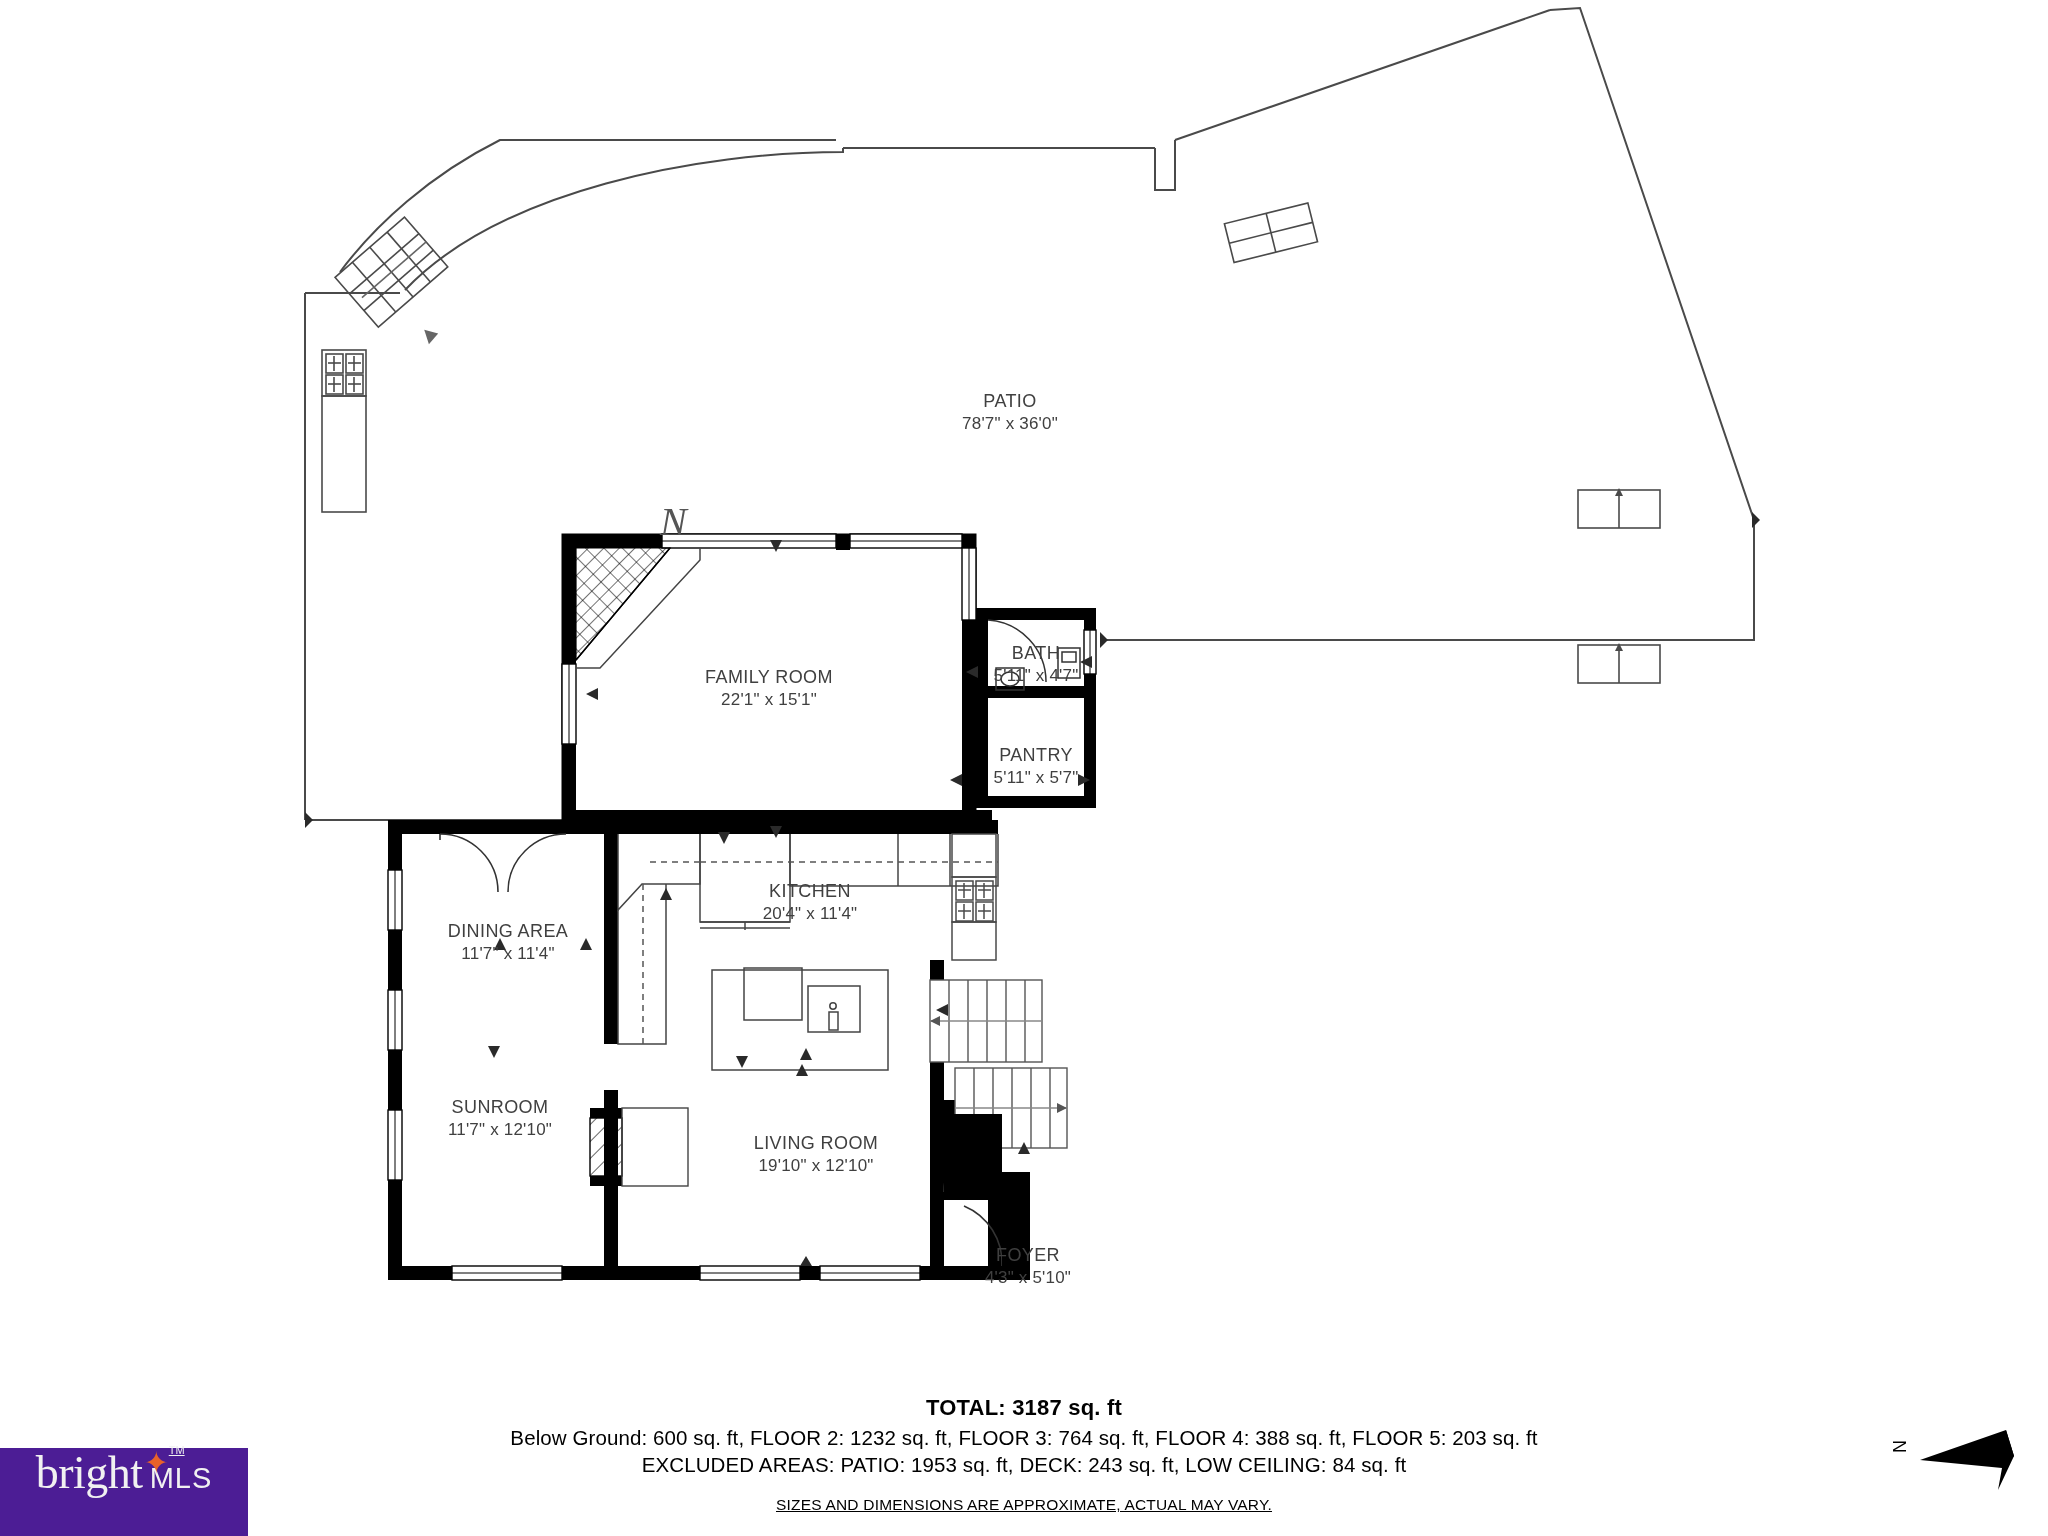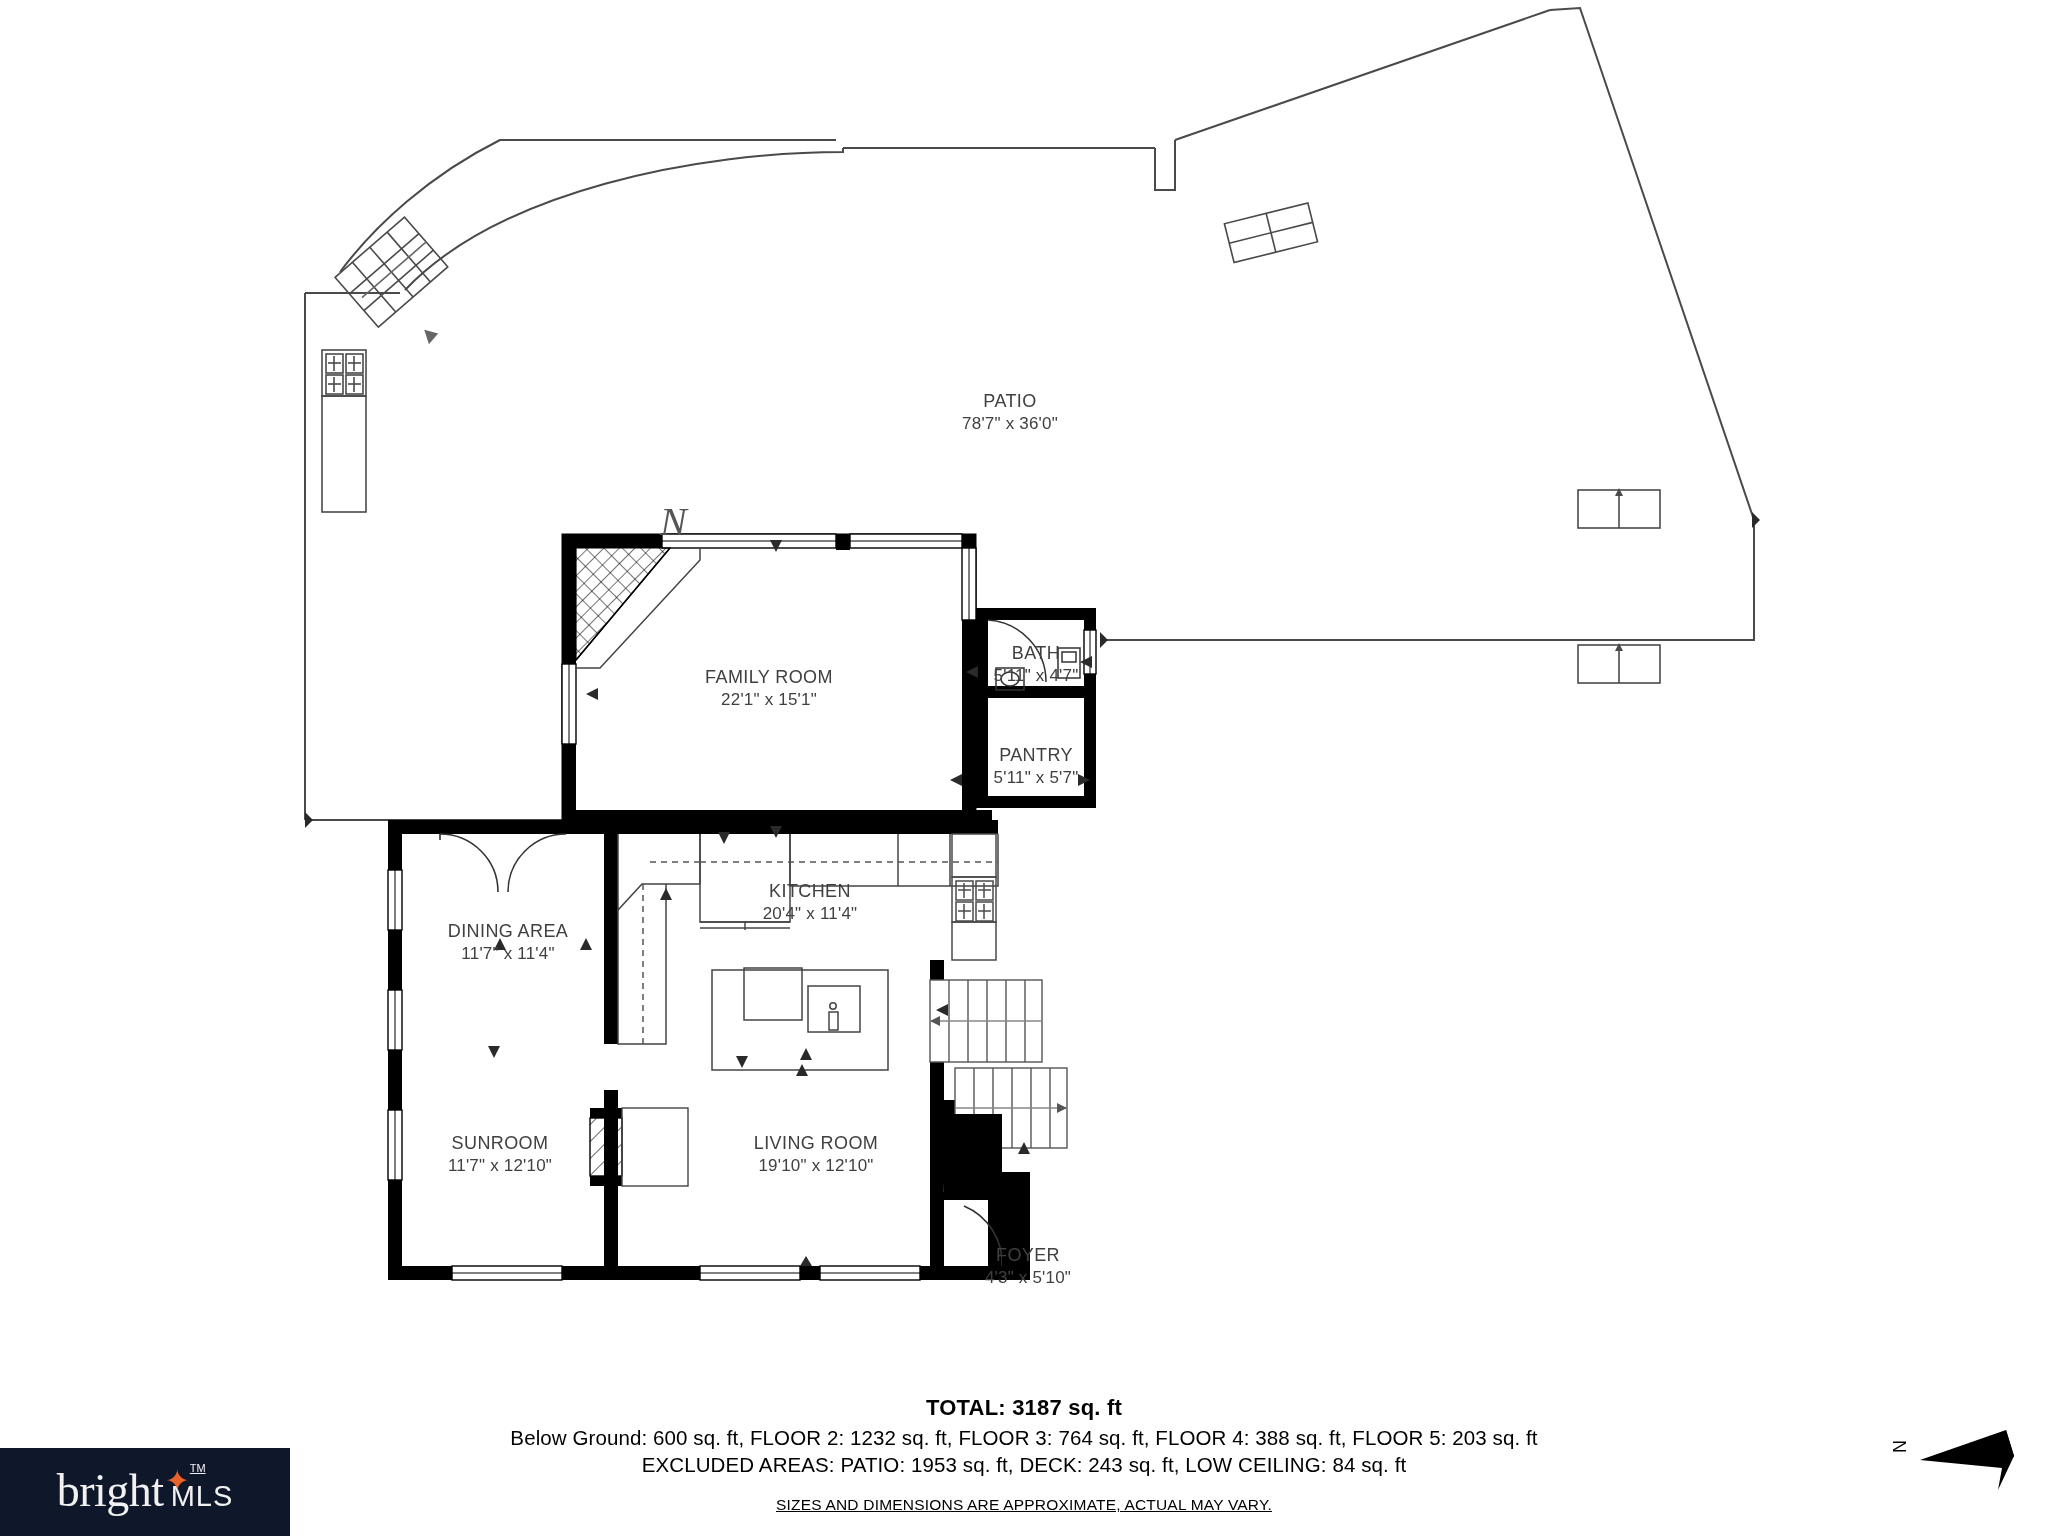--- a/index.html
+++ b/index.html
@@ -68,25 +68,24 @@
   #footer-disclaimer {
     margin-top: 18px;
     font-size: 15.5px;
     letter-spacing: 0.2px;
     text-decoration: underline;
   }
   #brand-logo {
     position: absolute;
     left: 0;
     top: 1448px;
-    width: 290px;
+    width: 248px;
     height: 88px;
-    background: #0f172a;
+    background: #4c1d95;
     display: flex;
-    align-items: center;
     justify-content: center;
   }
   #brand-logo .logo-inner {
     position: relative;
     display: flex;
     align-items: baseline;
     transform: translateY(-2px);
   }
   #brand-logo .b-word {
     font-family: "Liberation Serif", serif;
@@ -456,21 +455,21 @@
   <div class="room-label" style="left:408px; top:920px; width:200px;">
     <span class="rname">DINING AREA</span>
     <span class="rdim">11'7" x 11'4"</span>
   </div>
 
   <div class="room-label" style="left:710px; top:880px; width:200px;">
     <span class="rname">KITCHEN</span>
     <span class="rdim">20'4" x 11'4"</span>
   </div>
 
-  <div class="room-label" style="left:400px; top:1132px; width:200px;">
+  <div class="room-label" style="left:400px; top:1096px; width:200px;">
     <span class="rname">SUNROOM</span>
     <span class="rdim">11'7" x 12'10"</span>
   </div>
 
   <div class="room-label" style="left:716px; top:1132px; width:200px;">
     <span class="rname">LIVING ROOM</span>
     <span class="rdim">19'10" x 12'10"</span>
   </div>
 
   <div class="room-label" style="left:948px; top:1196px; width:160px;margin-top:48px;">

